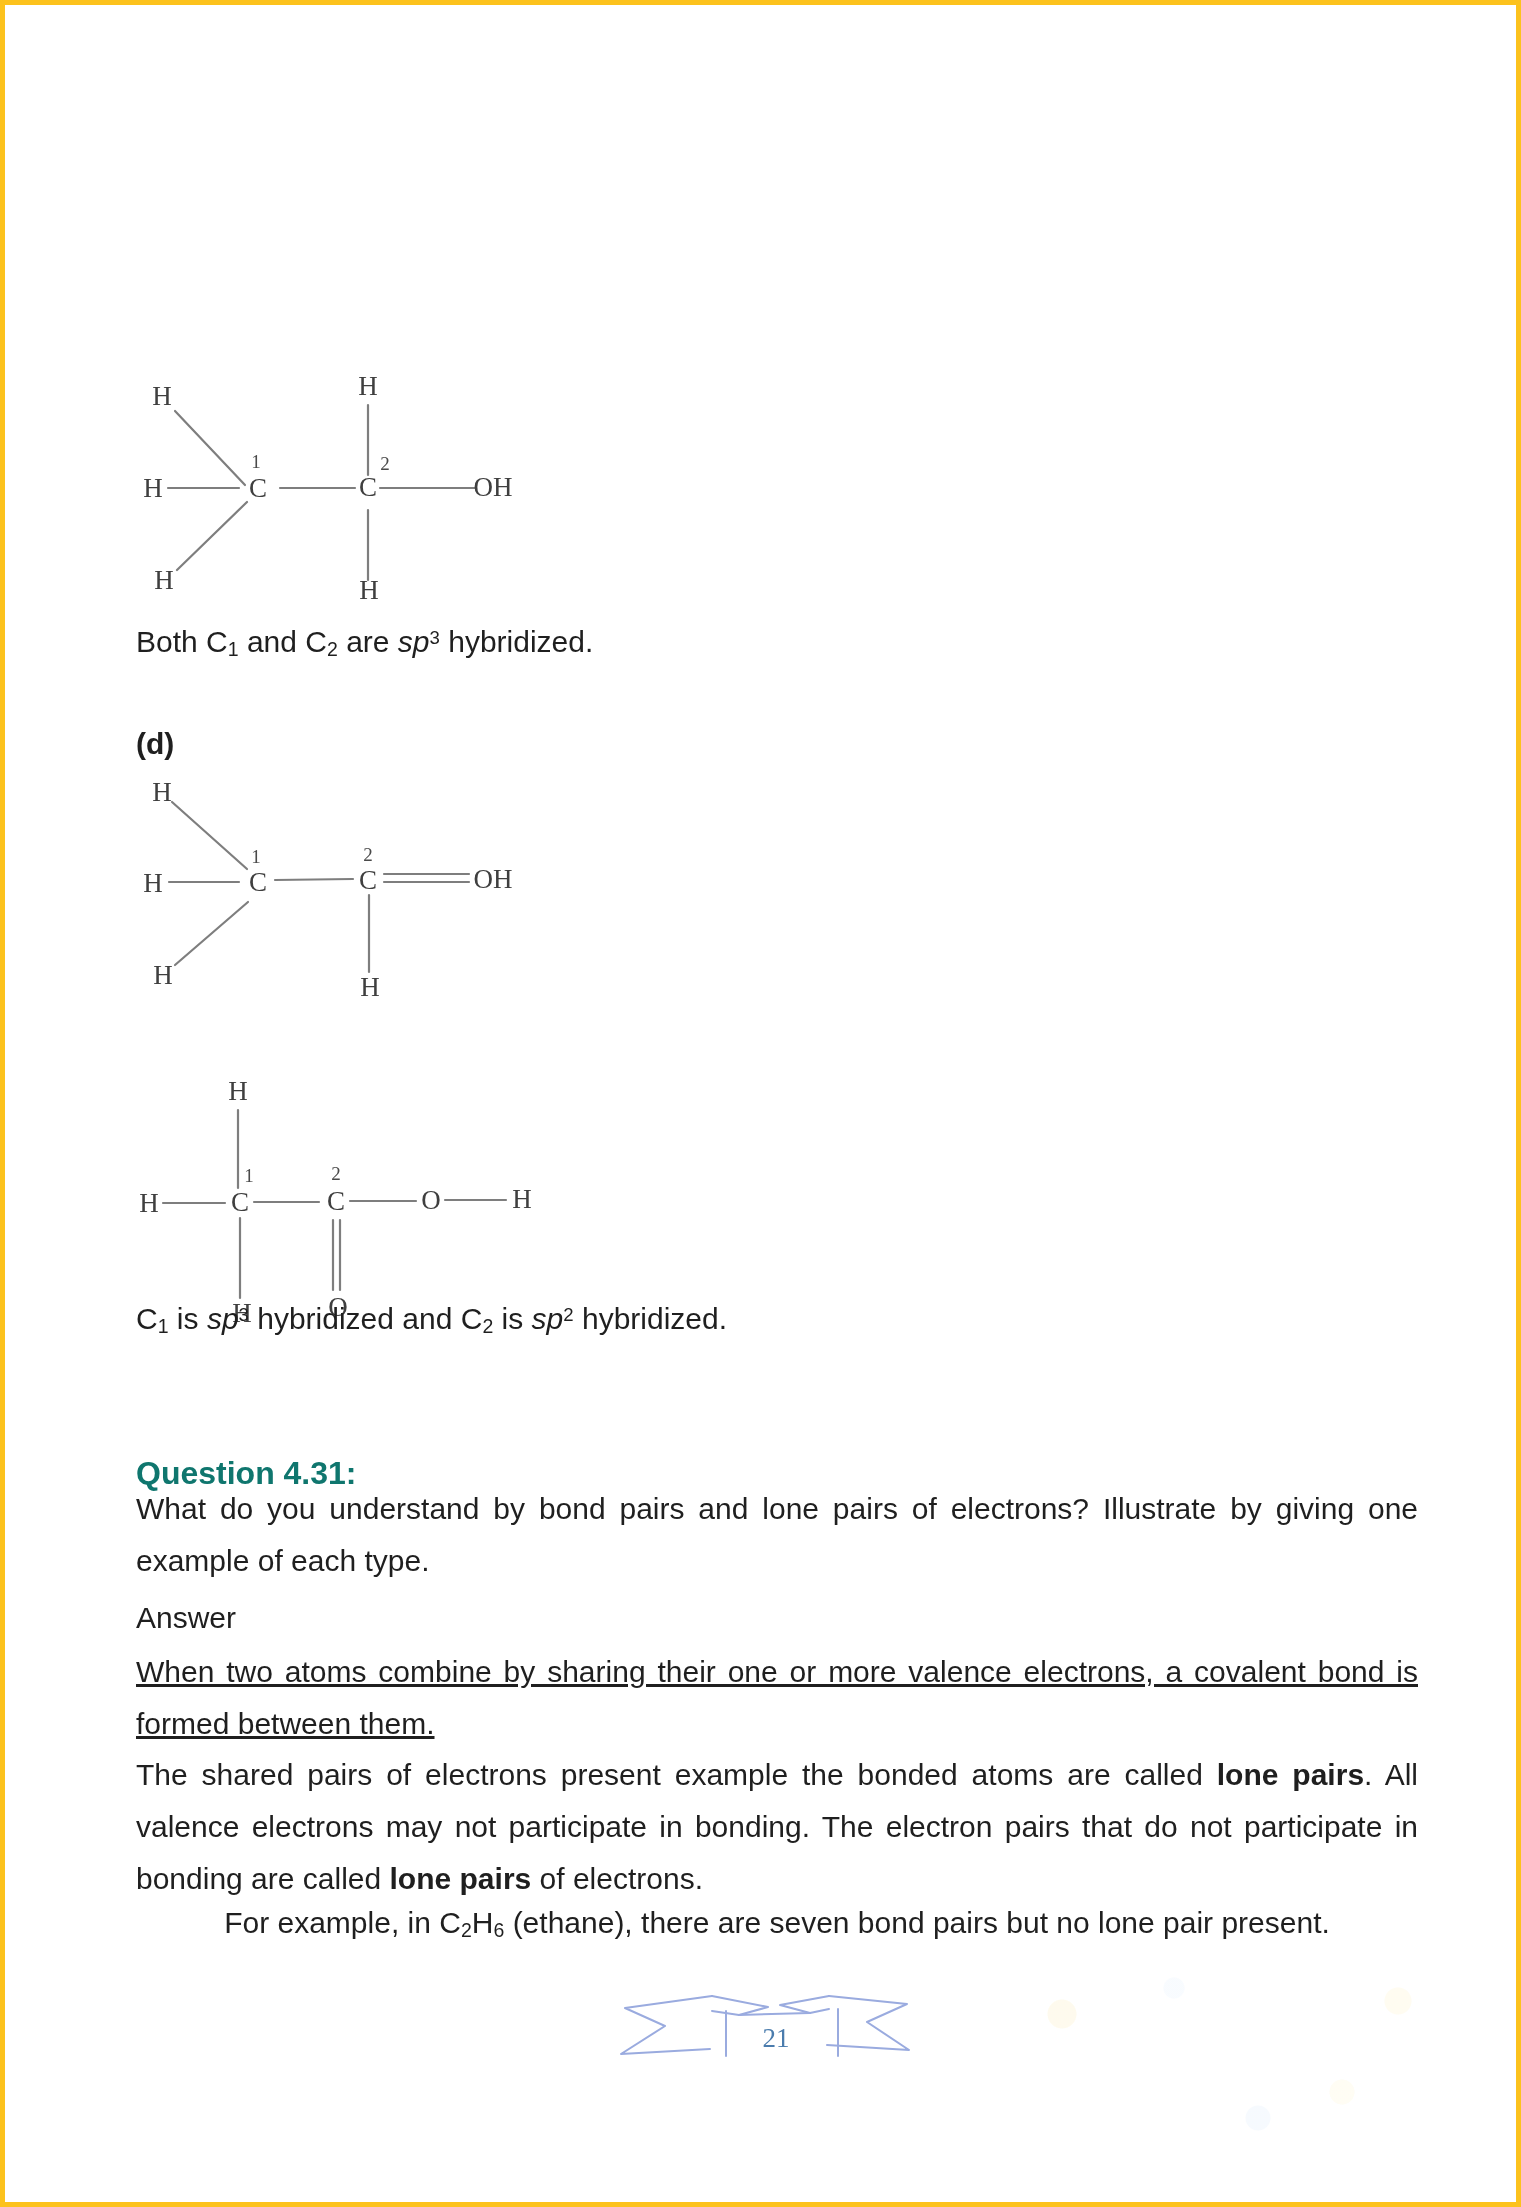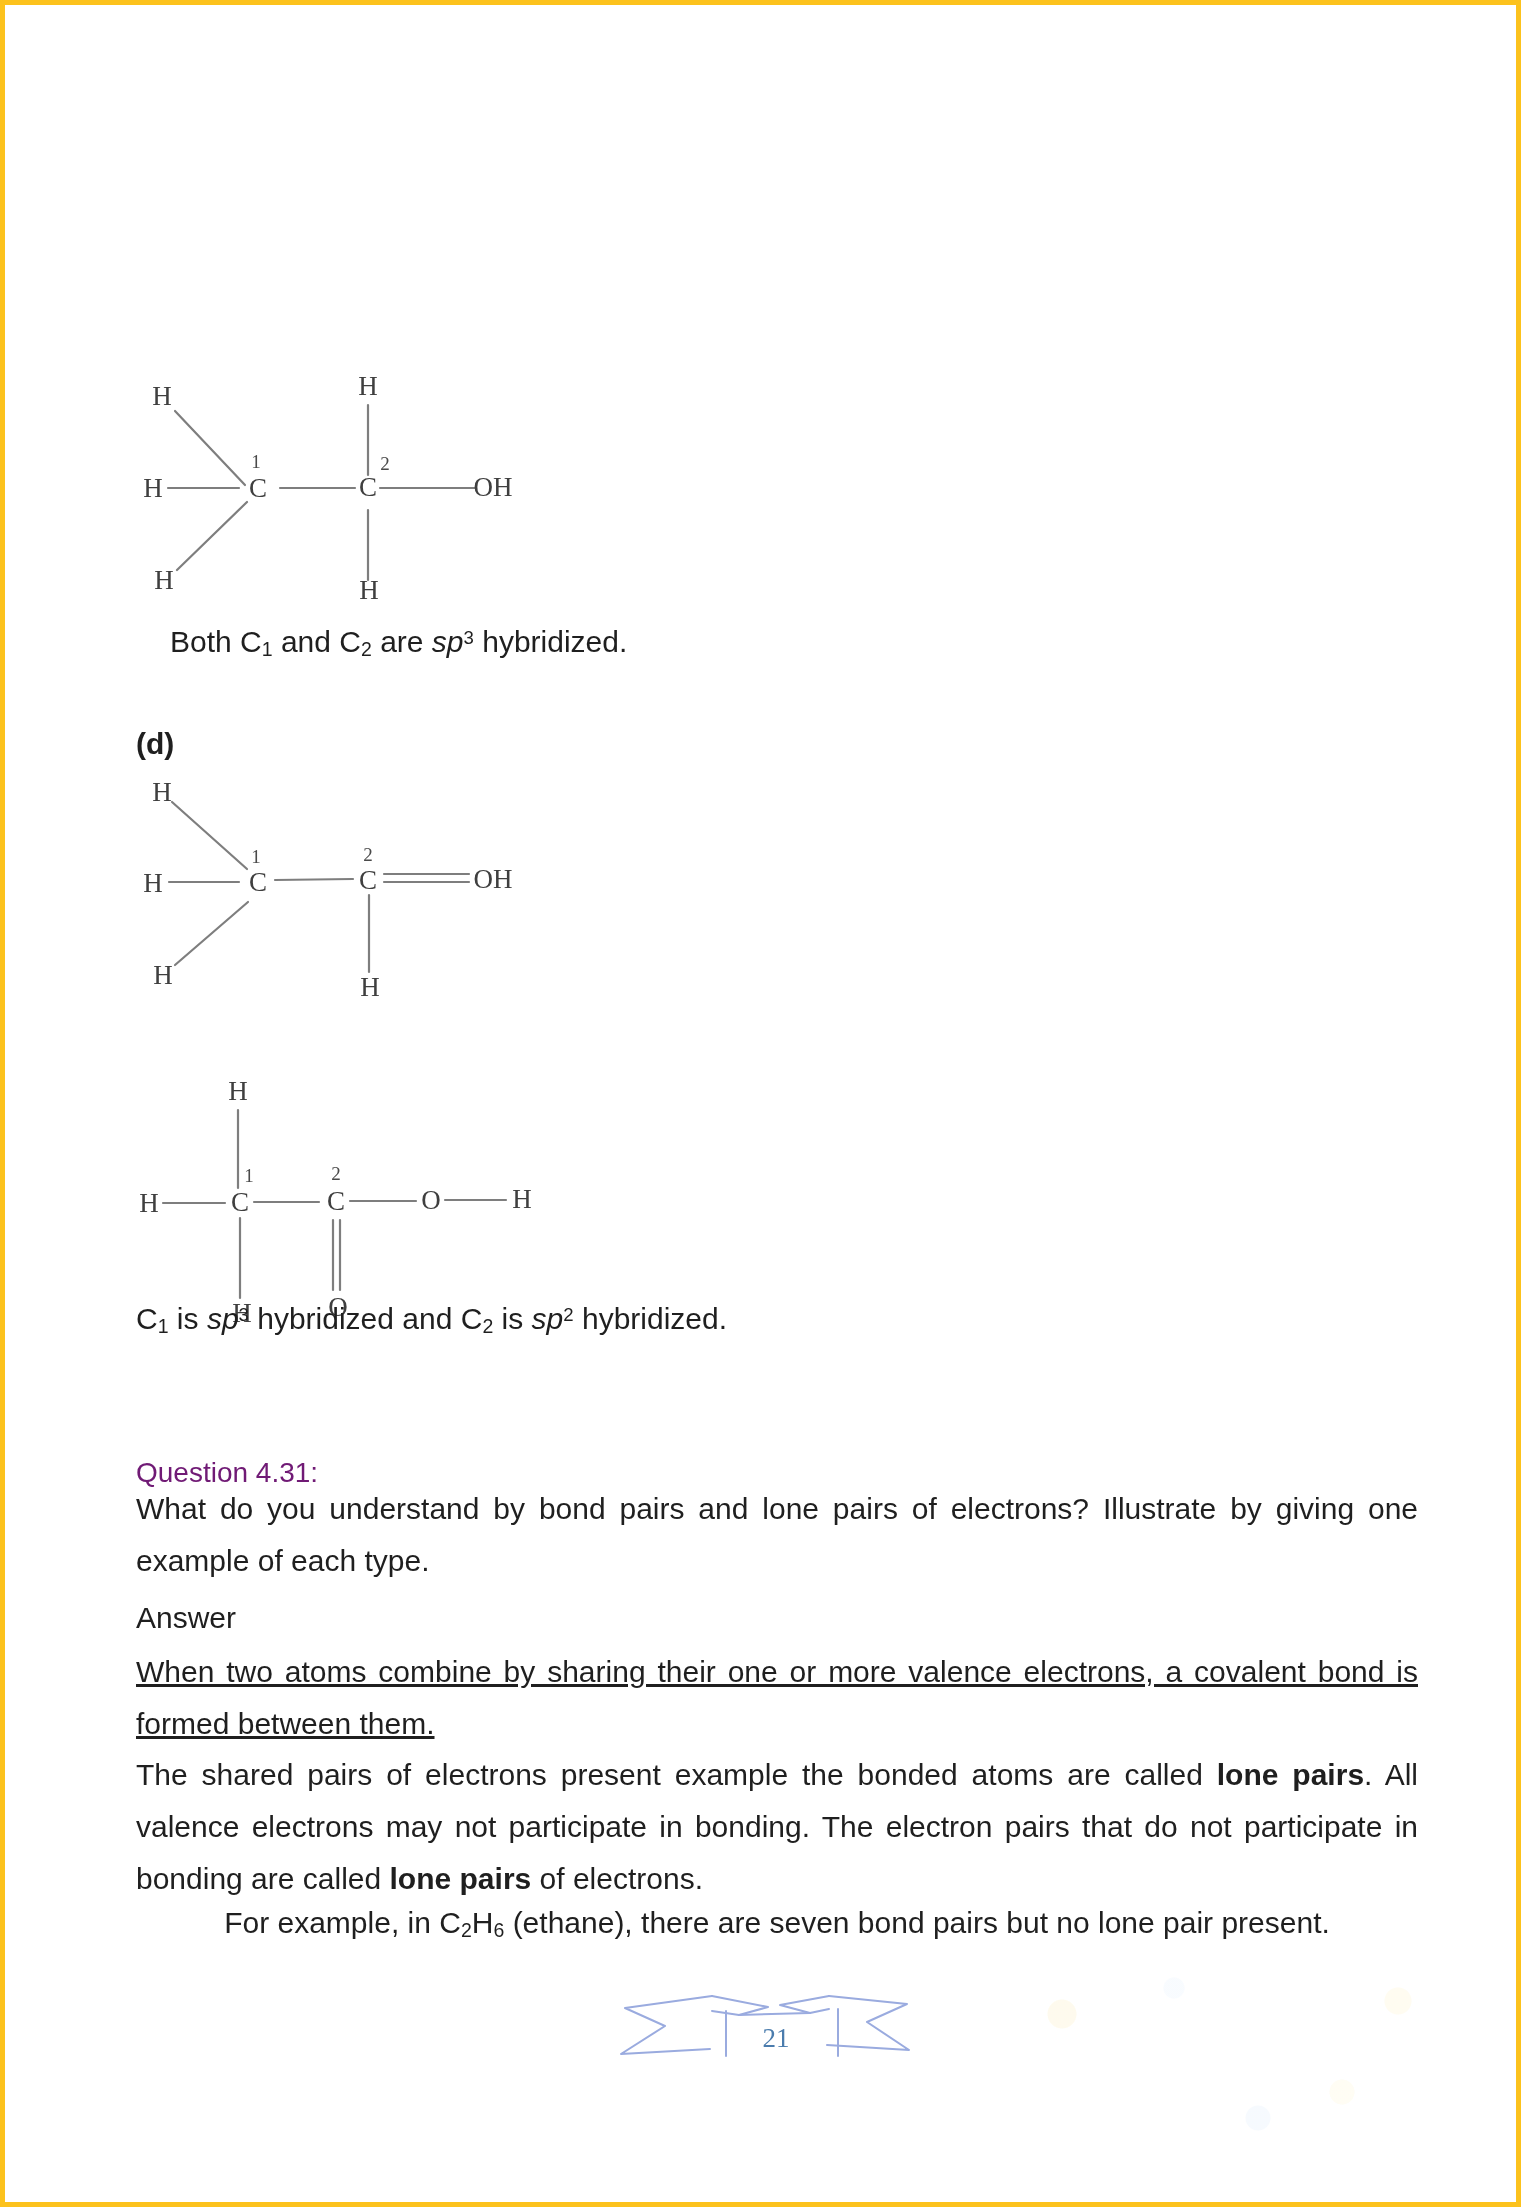--- a/index.html
+++ b/index.html
@@ -29,24 +29,24 @@
     width:1282px;
     font-size:30px;
     line-height:52px;
     text-align:justify;
     color:#1f1f1f;
   }
   .para.single{text-align:center;}
   .heading{
     position:absolute;
     left:131px;
-    font-size:28px;
+    font-size:32px;
     line-height:40px;
-    font-weight:normal;
-    color:#701a75;
+    font-weight:bold;
+    color:#0f766e;
     white-space:nowrap;
   }
   .item-label{
     position:absolute;
     left:131px;
     font-size:30px;
     font-weight:bold;
     color:#1f1f1f;
     white-space:nowrap;
   }
@@ -108,21 +108,21 @@
     <text class="atom" x="29" y="224">H</text>
     <text class="atom" x="123" y="132">C</text>
     <text class="idx" x="121" y="103">1</text>
     <text class="atom" x="233" y="131">C</text>
     <text class="idx" x="250" y="105">2</text>
     <text class="atom" x="233" y="30">H</text>
     <text class="atom" x="234" y="234">H</text>
     <text class="atom" x="358" y="131">OH</text>
   </svg>
 
-  <div class="cap" style="top:617px;margin-left:34px;">
+  <div class="cap" style="top:617px;">
     <span>Both C</span><span class="sub">1</span><span> and C</span><span class="sub">2</span><span> are </span><span class="i">sp</span><span class="sup">3</span><span> hybridized.</span>
   </div>
 
   <div class="item-label" style="top:722px;">(d)</div>
 
   <svg class="struct" style="left:130px; top:760px;" width="400" height="240" viewBox="0 0 400 240">
     <line class="bond" x1="37" y1="37" x2="112" y2="104"></line>
     <line class="bond" x1="34" y1="117" x2="104" y2="117"></line>
     <line class="bond" x1="40" y1="200" x2="113" y2="137"></line>
     <line class="bond" x1="140" y1="115" x2="218" y2="114"></line>

